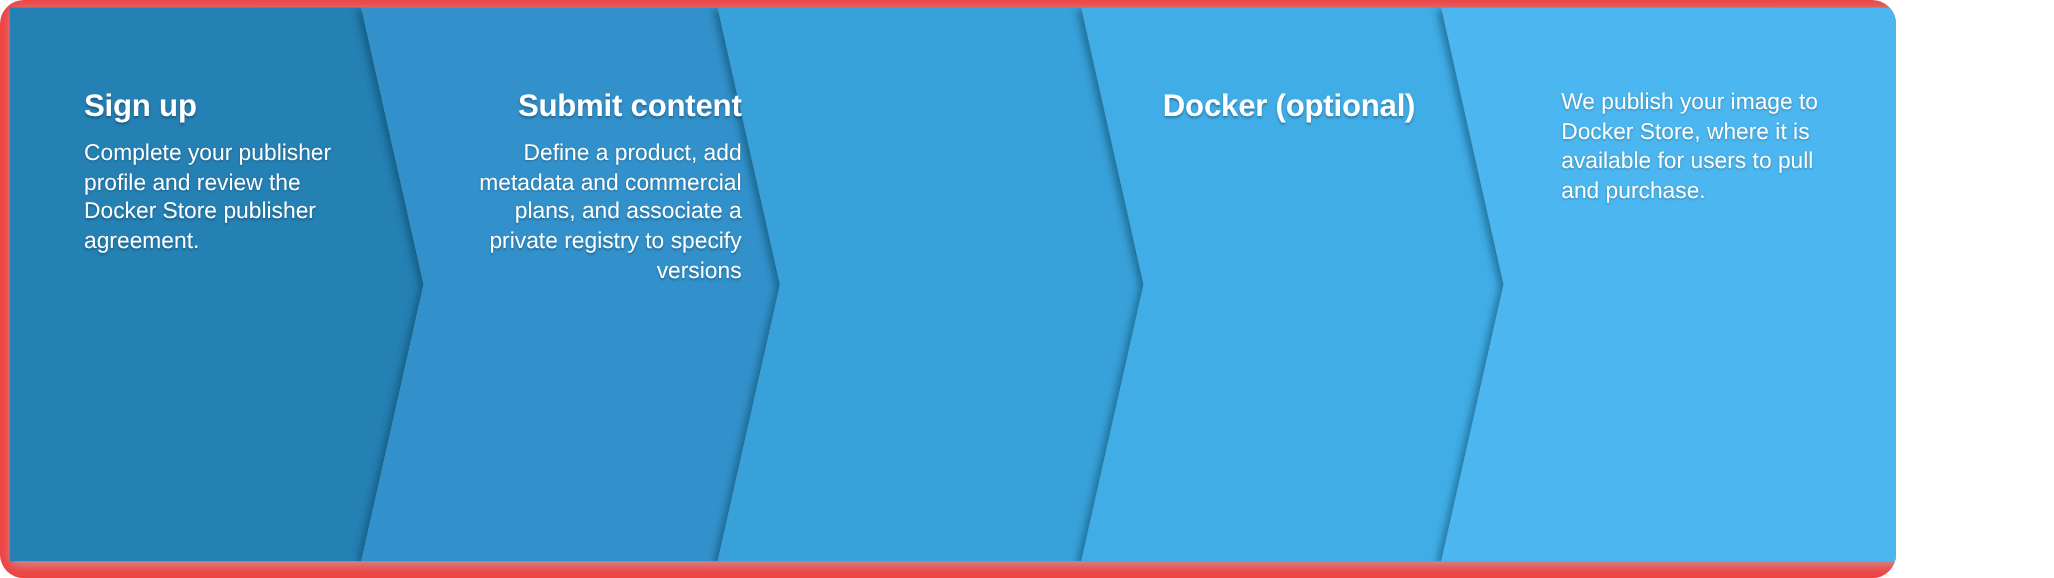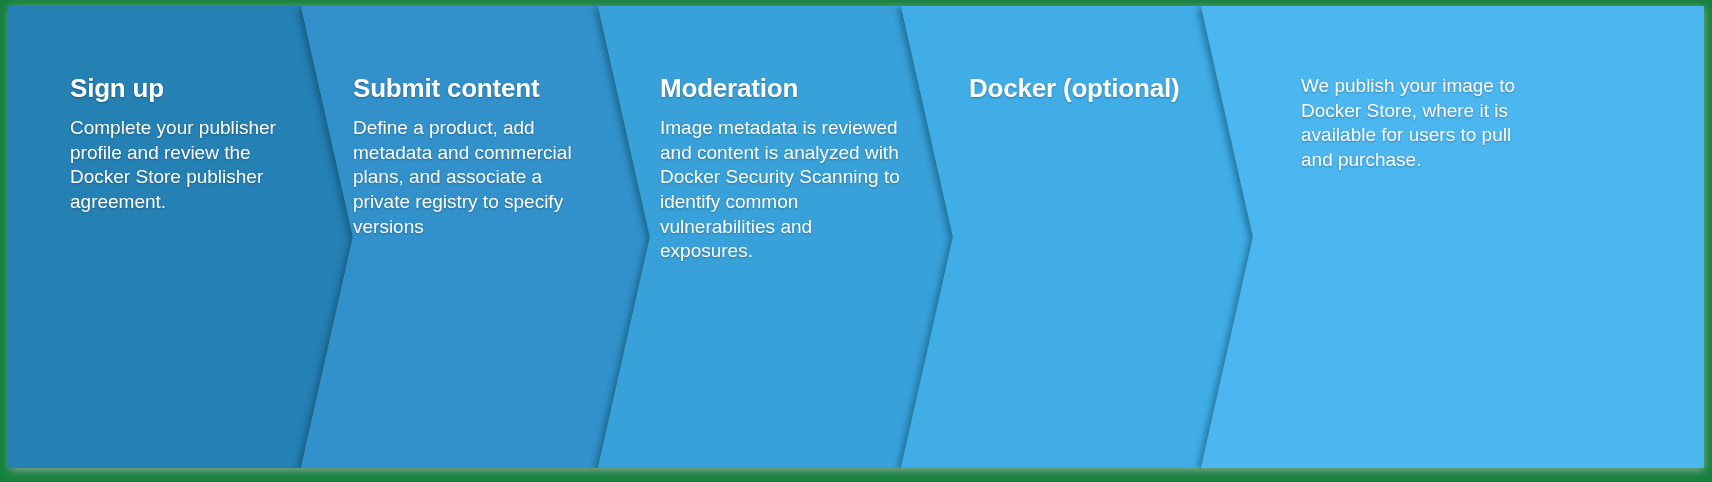--- a/index.html
+++ b/index.html
@@ -8,24 +8,25 @@
     padding: 0;
     background: #ffffff;
   }
   body {
     font-family: "Liberation Sans", sans-serif;
     -webkit-font-smoothing: antialiased;
   }
 
   .canvas {
     position: relative;
-    width: 1712px;
+    width: 1580px;
     height: 482px;
     overflow: hidden;
-    background: #15803d;
+    background: #ef4444;
+    border-radius: 20px;
   }
 
   
   .band-shadow {
     position: absolute;
     left: 10px;
     top: 8px;
     width: 1694px;
     height: 462px;
     background: #b9bcbe;
@@ -92,21 +93,21 @@
   }
 
   
   .step-1 { left: 0px;    width: 293px; }
   .step-2 { left: 293px;  width: 297px; }
   .step-3 { left: 590px;  width: 303px; }
   .step-4 { left: 893px;  width: 300px; }
   .step-5 { left: 1193px; width: 503px; }
 
   .step-1 .step-inner { left: 62px;  width: 225px; }
-  .step-2 .step-inner { left: 52px;  width: 243px; }
+  .step-2 .step-inner { left: 74px;  width: 243px; text-align: right; }
   .step-3 .step-inner { left: 62px;  width: 240px; }
   .step-4 .step-inner { left: 68px;  width: 252px; }
   .step-5 .step-inner { left: 100px; width: 240px; }
 </style>
 </head>
 <body>
 
 <div class="canvas">
 
   <div class="band-shadow"></div>
@@ -148,26 +149,20 @@
         </div>
       </div>
 
       <div class="step step-2">
         <div class="step-inner">
           <p class="step-title">Submit content</p>
           <p class="step-body">Define a product, add metadata and commercial plans, and associate a private registry to specify versions</p>
         </div>
       </div>
 
-      <div class="step step-3">
-        <div class="step-inner">
-          <p class="step-title">Moderation</p>
-          <p class="step-body">Image metadata is reviewed and content is analyzed with Docker Security Scanning to identify common vulnerabilities and exposures.</p>
-        </div>
-      </div>
 
       <div class="step step-4">
         <div class="step-inner">
           <p class="step-title">Docker (optional)</p>
         </div>
       </div>
 
       <div class="step step-5">
         <div class="step-inner">
           <p class="step-body">We publish your image to Docker Store, where it is available for users to pull and purchase.</p>

